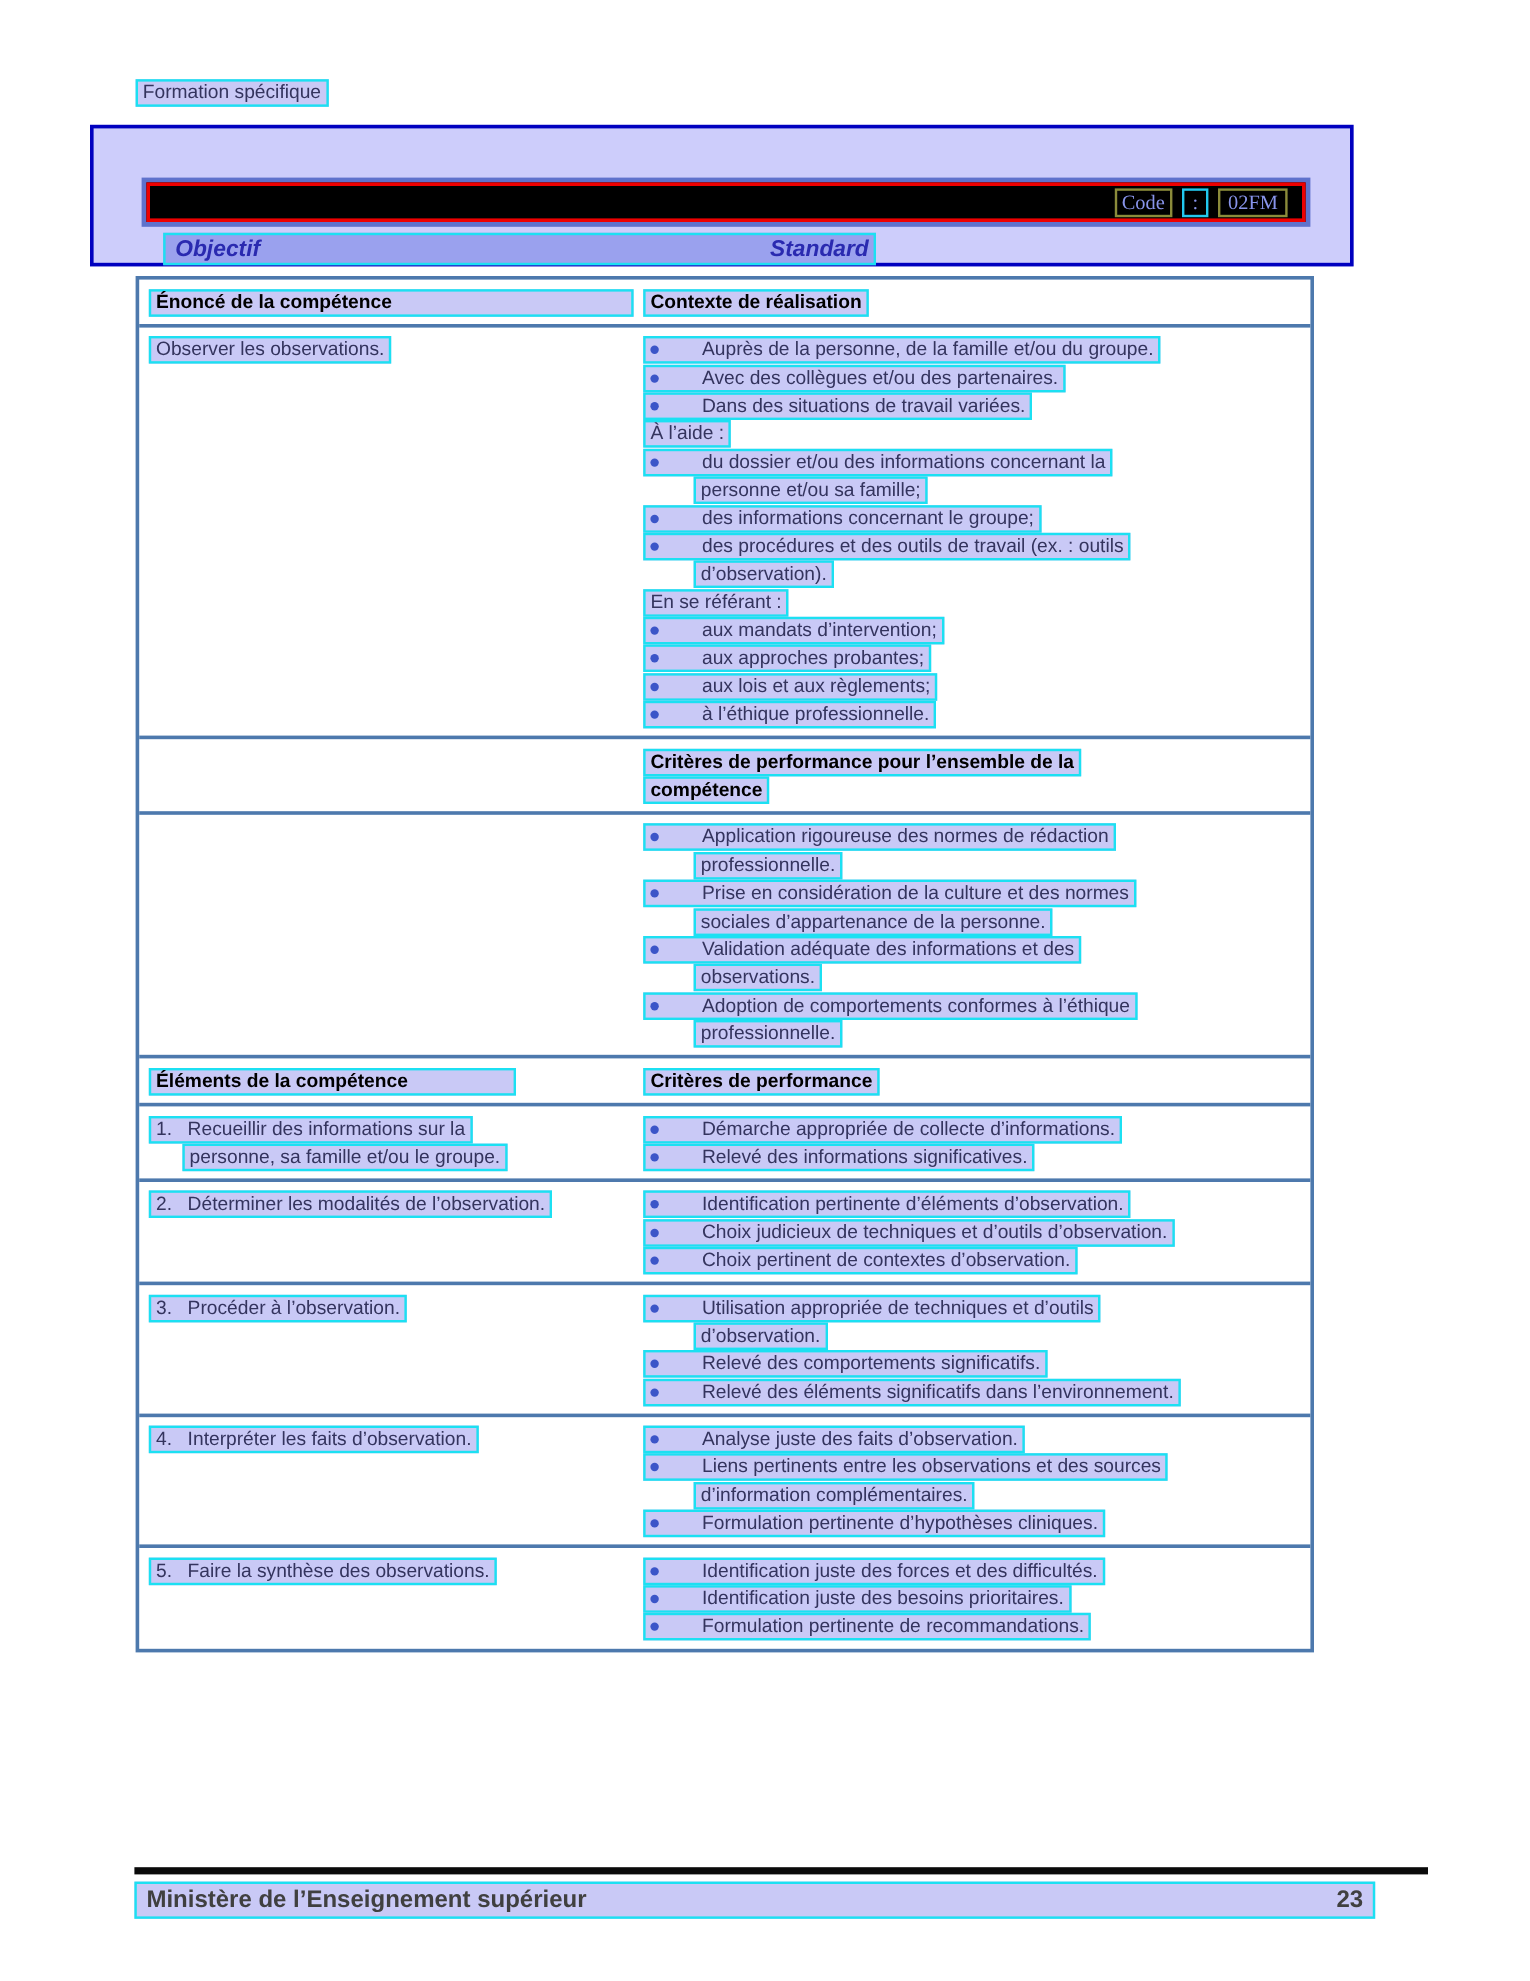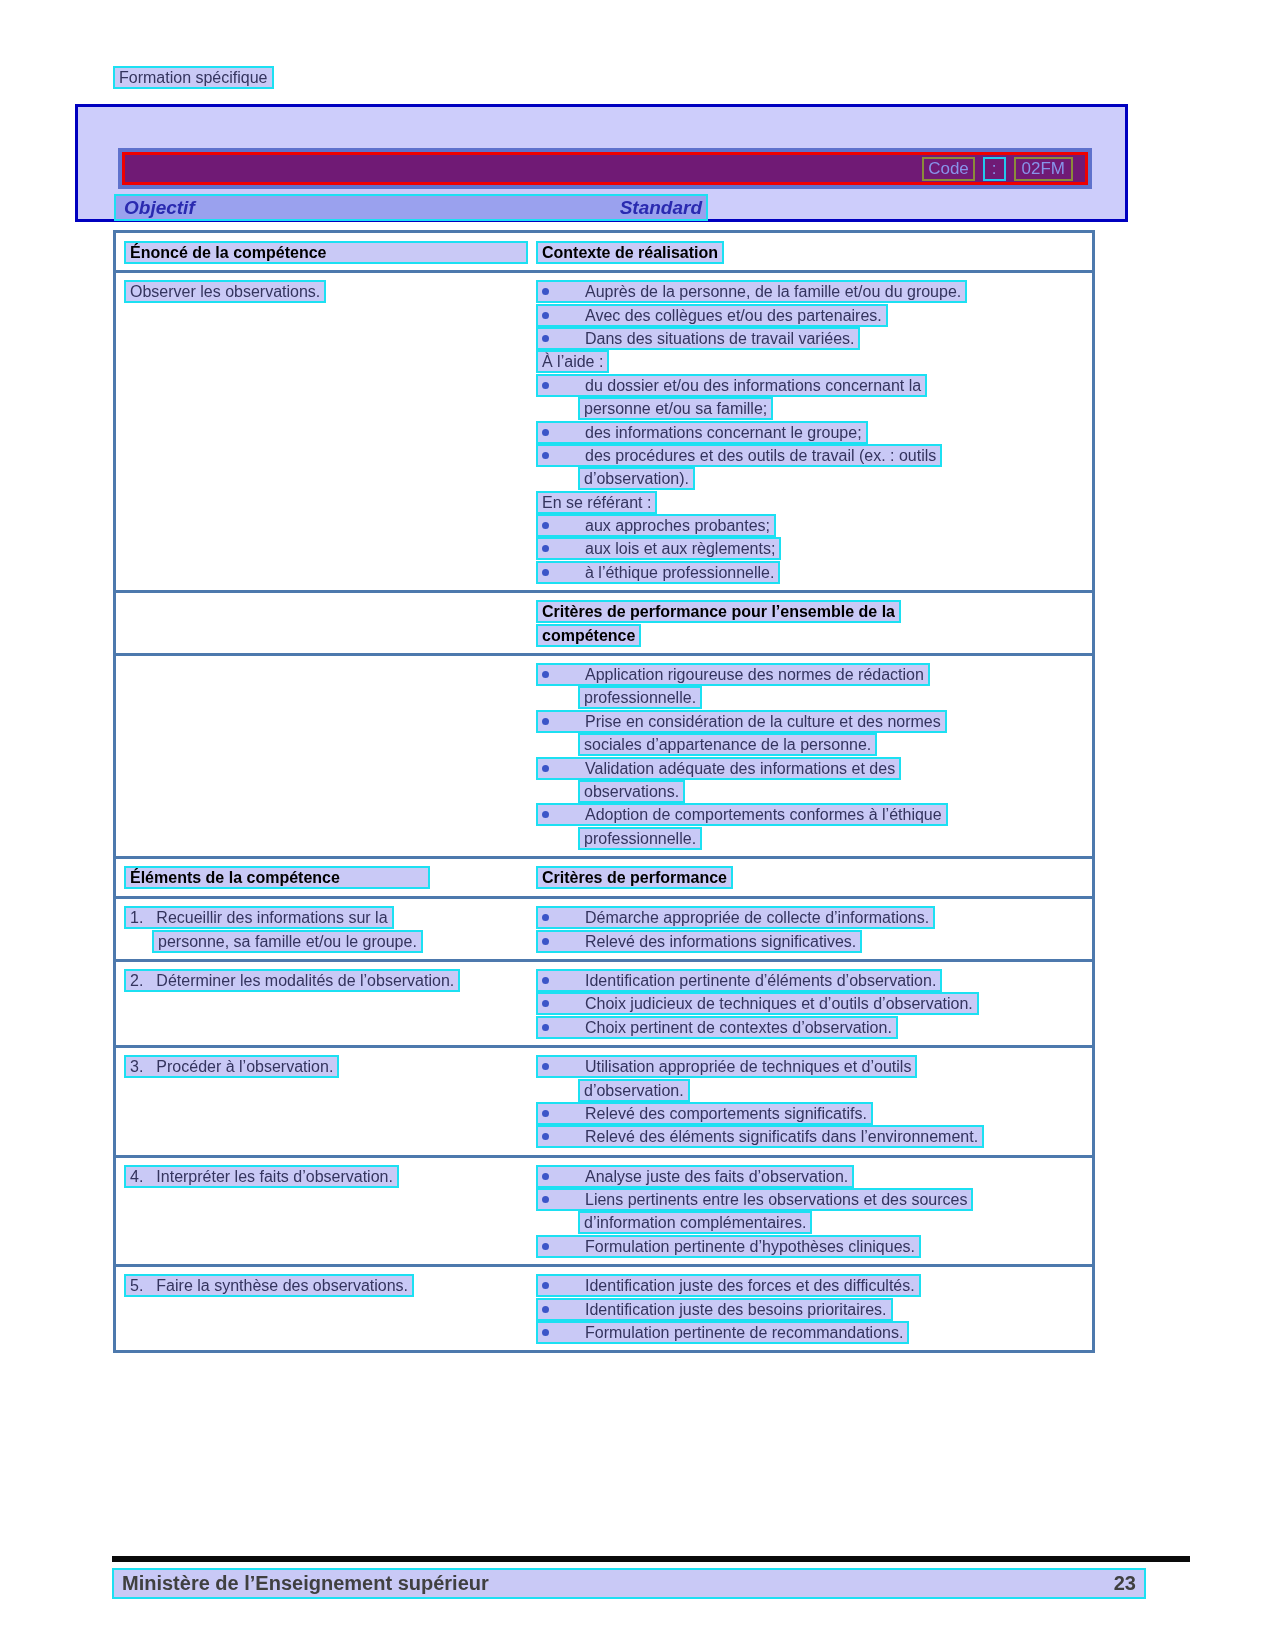--- a/index.html
+++ b/index.html
@@ -22,27 +22,27 @@
 
   
   #top-label{position:absolute;left:113px;top:66px;}
 
   
   #header-box{position:absolute;left:75px;top:104px;width:1053px;height:118px;
       background:#cdcdfb;border:3px solid #0000bf;box-sizing:border-box;}
   #code-band{position:absolute;left:40px;top:41px;width:974px;height:41px;
       background:#5f72cc;}
   #code-bar{position:absolute;left:4px;top:4px;right:4px;bottom:4px;
-      background:#701a75;border:3px solid #ee0000;display:flex;align-items:center;
+      background:#000000;border:3px solid #ee0000;display:flex;align-items:center;
       justify-content:flex-end;gap:8px;padding-right:12px;color:#8894ea;
-      font-size:17px;box-sizing:border-box;}
+      font-size:17px;box-sizing:border-box;font-family:Liberation Serif, serif;}
   .code-label-box{border:2px solid #8b8b3a;padding:0 4px;}
   .code-colon-box{border:2px solid #22c8ee;padding:0 7px;}
   .code-value-box{border:2px solid #8b8b3a;padding:0 6px;}
-  #obj-band{position:absolute;left:36px;bottom:-2px;width:594px;height:27px;
+  #obj-band{position:absolute;left:58px;bottom:-2px;width:594px;height:27px;
       background:#9aa1ee;border:2px solid #1ce0f2;display:flex;
       justify-content:space-between;align-items:center;padding:0 4px 0 8px;
       font-style:italic;font-weight:bold;font-size:19px;color:#2a2ab0;
       box-sizing:border-box;}
 
   
   #comp-table{position:absolute;left:113px;top:230px;width:982px;
       border:3px solid #4d79ad;box-sizing:border-box;}
   .t-row{display:flex;border-top:3px solid #4d79ad;padding:7px 6px 6px 8px;}
   .t-row.no-top{border-top:none;}
@@ -162,20 +162,26 @@
               </span>
             </div>
             <div class="line">
               <span class="hl">
                 <span>En se référant :</span>
               </span>
             </div>
             <div class="line">
               <span class="hl">
                 <span class="bullet-dot"></span>
+                <span>aux mandats d’intervention;</span>
+              </span>
+            </div>
+            <div class="line">
+              <span class="hl">
+                <span class="bullet-dot"></span>
                 <span>aux approches probantes;</span>
               </span>
             </div>
             <div class="line">
               <span class="hl">
                 <span class="bullet-dot"></span>
                 <span>aux lois et aux règlements;</span>
               </span>
             </div>
             <div class="line">

